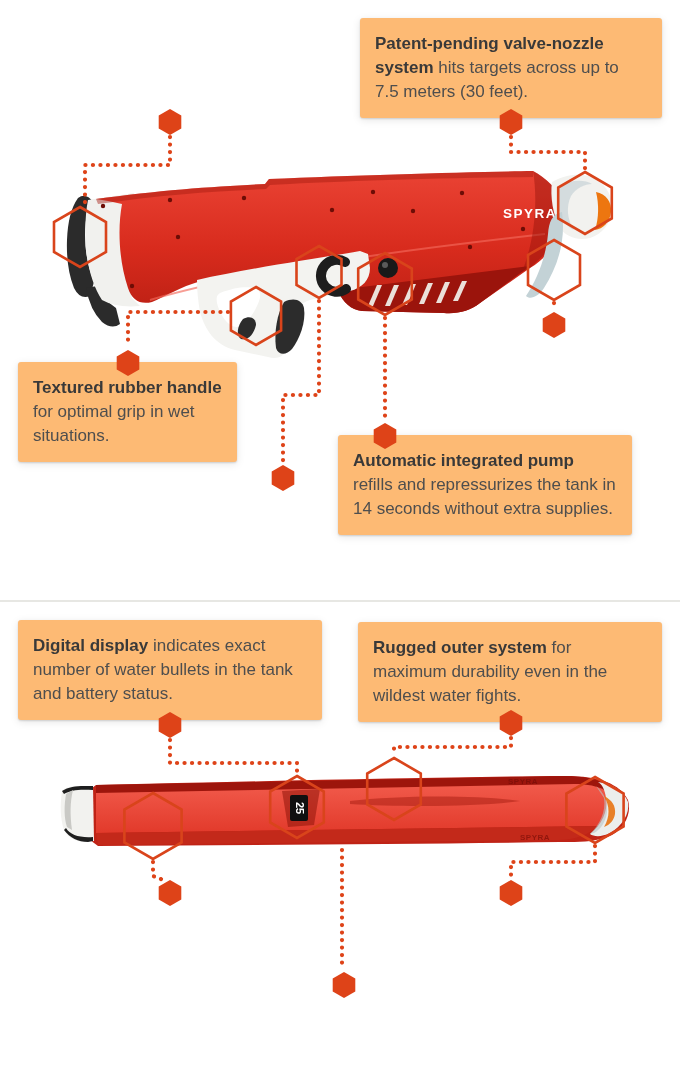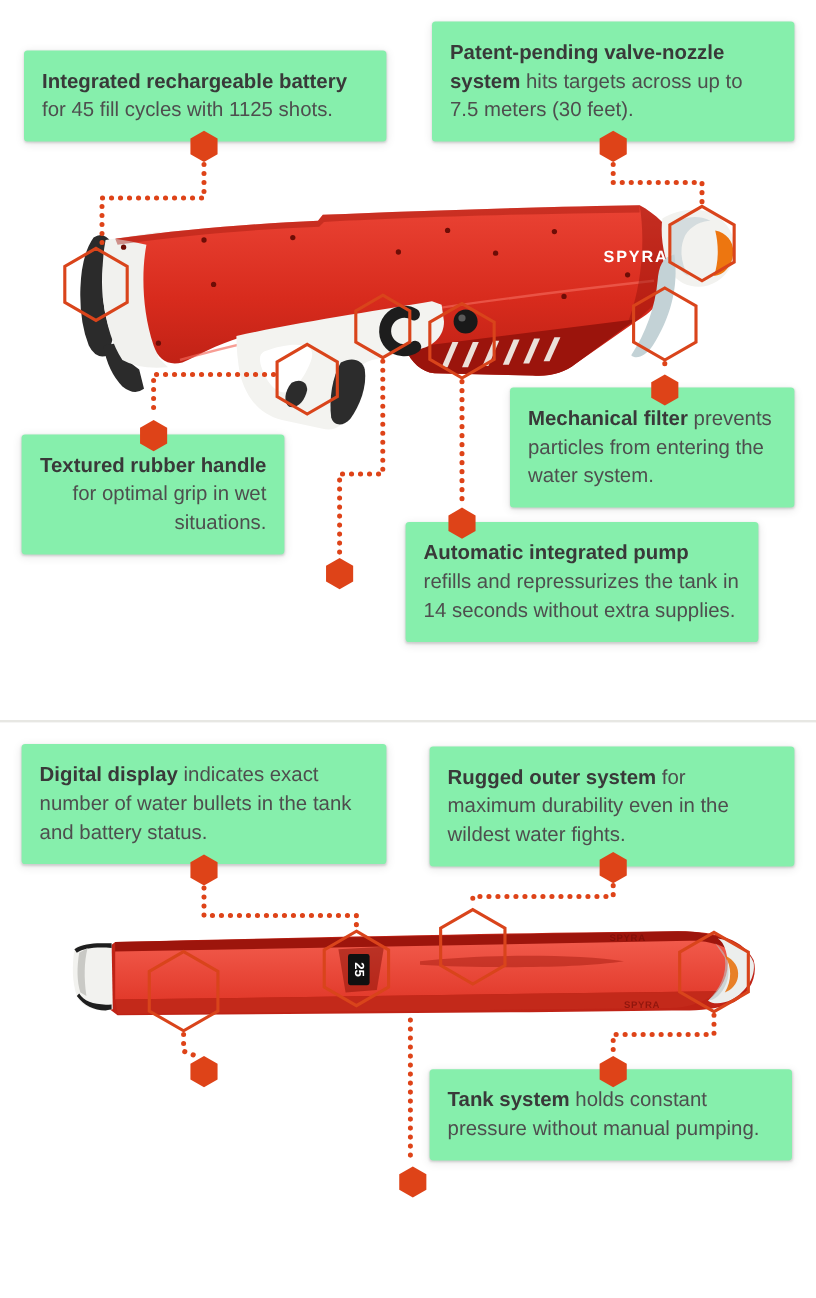--- a/index.html
+++ b/index.html
@@ -4,21 +4,21 @@
 <style>
   html,body{margin:0;padding:0;background:#fff;}
   .canvas{
     position:relative;width:680px;height:1082px;background:#fff;overflow:hidden;
     font-family:"Liberation Sans",sans-serif;
   }
   svg.layer{position:absolute;left:0;top:0;width:680px;height:1082px;}
   #art{z-index:1;}
   #markers{z-index:3;pointer-events:none;}
   .card{
-    position:absolute;z-index:2;background:#86efac;border-radius:3px;
+    position:absolute;z-index:2;background:#fdba74;border-radius:3px;
     box-shadow:0 1px 2px rgba(0,0,0,.14),0 2px 8px rgba(0,0,0,.10);
     padding:14px 15px;box-sizing:border-box;
     font-size:17px;line-height:24px;color:#4e4e4e;
   }
   .card b{color:#393939;font-weight:bold;}
   .card p{margin:0;}
   .divider{position:absolute;left:0;top:600px;width:680px;height:2px;background:#e7e7e3;z-index:0;}
   .hexline{stroke:#d9441b;stroke-width:2.6;fill:none;}
   .dots{stroke:#de4318;stroke-width:4.2;fill:none;stroke-linecap:round;stroke-dasharray:0.1 7.4;}
   .hexfill{fill:#de4318;}
@@ -159,43 +159,34 @@
       <polyline class="dots" points="385,318 385,420"></polyline>
       <polyline class="dots" points="554,303 554,309"></polyline>
       <polyline class="dots" points="170,740 170,763 297,763 297,773"></polyline>
       <polyline class="dots" points="511,738 511,747 394,747 394,755"></polyline>
       <polyline class="dots" points="153,862 153,876 166,881"></polyline>
       <polyline class="dots" points="595,846 595,862 511,862 511,877"></polyline>
       <polyline class="dots" points="342,850 342,969"></polyline>
     </g>
   </svg>
 
-  <div class="card" style="left:20px;top:42px;width:302px;">
-    <p><b>Integrated rechargeable battery</b> <span>for 45 fill cycles with 1125 shots.</span></p>
-  </div>
   <div class="card" style="left:360px;top:18px;width:302px;">
     <p><b>Patent-pending valve-nozzle system</b> <span>hits targets across up to 7.5 meters (30 feet).</span></p>
   </div>
-  <div class="card" style="left:18px;top:362px;width:219px;text-align:right;">
+  <div class="card" style="left:18px;top:362px;width:219px;">
     <p><b>Textured rubber handle</b> <span>for optimal grip in wet situations.</span></p>
-  </div>
-  <div class="card" style="left:425px;top:323px;width:237px;">
-    <p><b>Mechanical filter</b> <span>prevents particles from entering the water system.</span></p>
   </div>
   <div class="card" style="left:338px;top:435px;width:294px;">
     <p><b>Automatic integrated pump</b> <span>refills and repressurizes the tank in 14 seconds without extra supplies.</span></p>
   </div>
   <div class="card" style="left:18px;top:620px;width:304px;">
     <p><b>Digital display</b> <span>indicates exact number of water bullets in the tank and battery status.</span></p>
   </div>
   <div class="card" style="left:358px;top:622px;width:304px;">
     <p><b>Rugged outer system</b> <span>for maximum durability even in the wildest water fights.</span></p>
-  </div>
-  <div class="card" style="left:358px;top:891px;width:302px;">
-    <p><b>Tank system</b> <span>holds constant pressure without manual pumping.</span></p>
   </div>
 
   <svg id="markers" class="layer" viewBox="0 0 680 1082">
     <polygon class="hexfill" points="170,109 181.3,115.5 181.3,128.5 170,135 158.7,128.5 158.7,115.5"></polygon>
     <polygon class="hexfill" points="511,109 522.3,115.5 522.3,128.5 511,135 499.7,128.5 499.7,115.5"></polygon>
     <polygon class="hexfill" points="128,350 139.3,356.5 139.3,369.5 128,376 116.7,369.5 116.7,356.5"></polygon>
     <polygon class="hexfill" points="283,465 294.3,471.5 294.3,484.5 283,491 271.7,484.5 271.7,471.5"></polygon>
     <polygon class="hexfill" points="554,312 565.3,318.5 565.3,331.5 554,338 542.7,331.5 542.7,318.5"></polygon>
     <polygon class="hexfill" points="385,423 396.3,429.5 396.3,442.5 385,449 373.7,442.5 373.7,429.5"></polygon>
     <polygon class="hexfill" points="170,712 181.3,718.5 181.3,731.5 170,738 158.7,731.5 158.7,718.5"></polygon>

